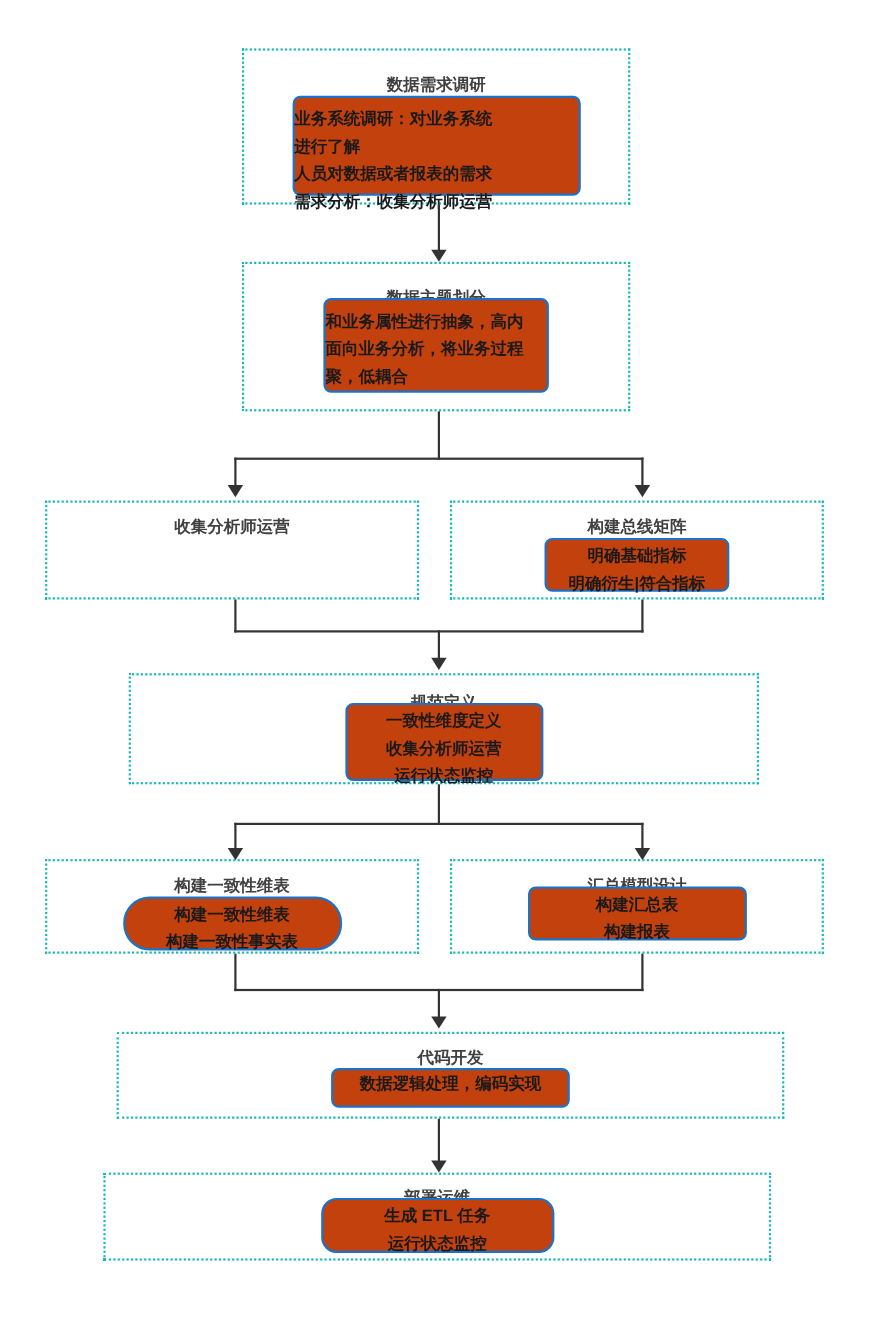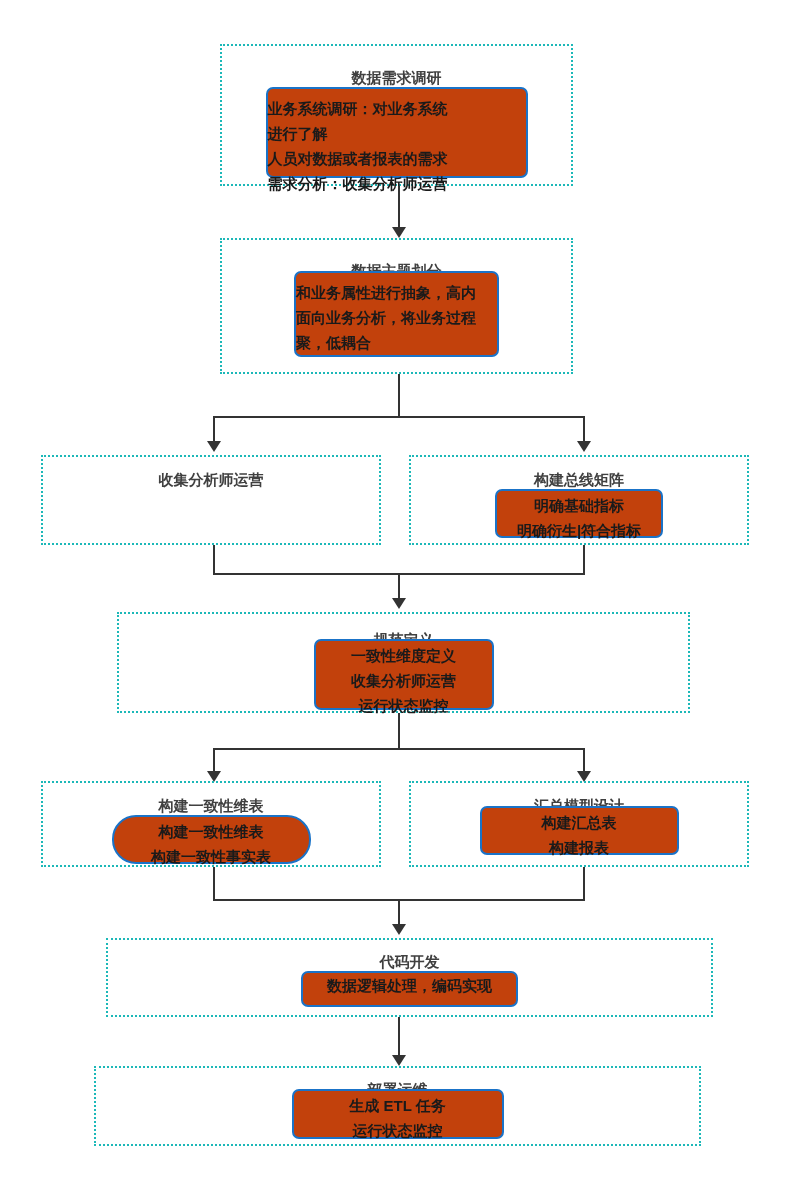--- a/index.html
+++ b/index.html
@@ -163,19 +163,19 @@
     <div class="card center" style="width:217px;height:36px;padding-top:0;padding-bottom:0;">
       <div class="card-line">数据逻辑处理，编码实现</div>
     </div>
   </div>
 
   <div class="conn vline" style="left:398px;top:1017px;height:41px;"></div>
   <div class="arrow" style="left:392px;top:1055px;"></div>
 
   <div class="stage ov9" style="left:94px;top:1066px;width:607px;height:80px;padding-top:13px;">
     <div class="stage-title">部署运维</div>
-    <div class="card center" style="width:212px;height:50px;padding-top:2px;padding-bottom:2px;">
+    <div class="card center" style="width:212px;height:50px;padding-top:2px;padding-bottom:2px;border-radius:14px;">
       <div class="card-line">生成 ETL 任务</div>
       <div class="card-line">运行状态监控</div>
     </div>
   </div>
 
 </div>
 
 </body></html>

